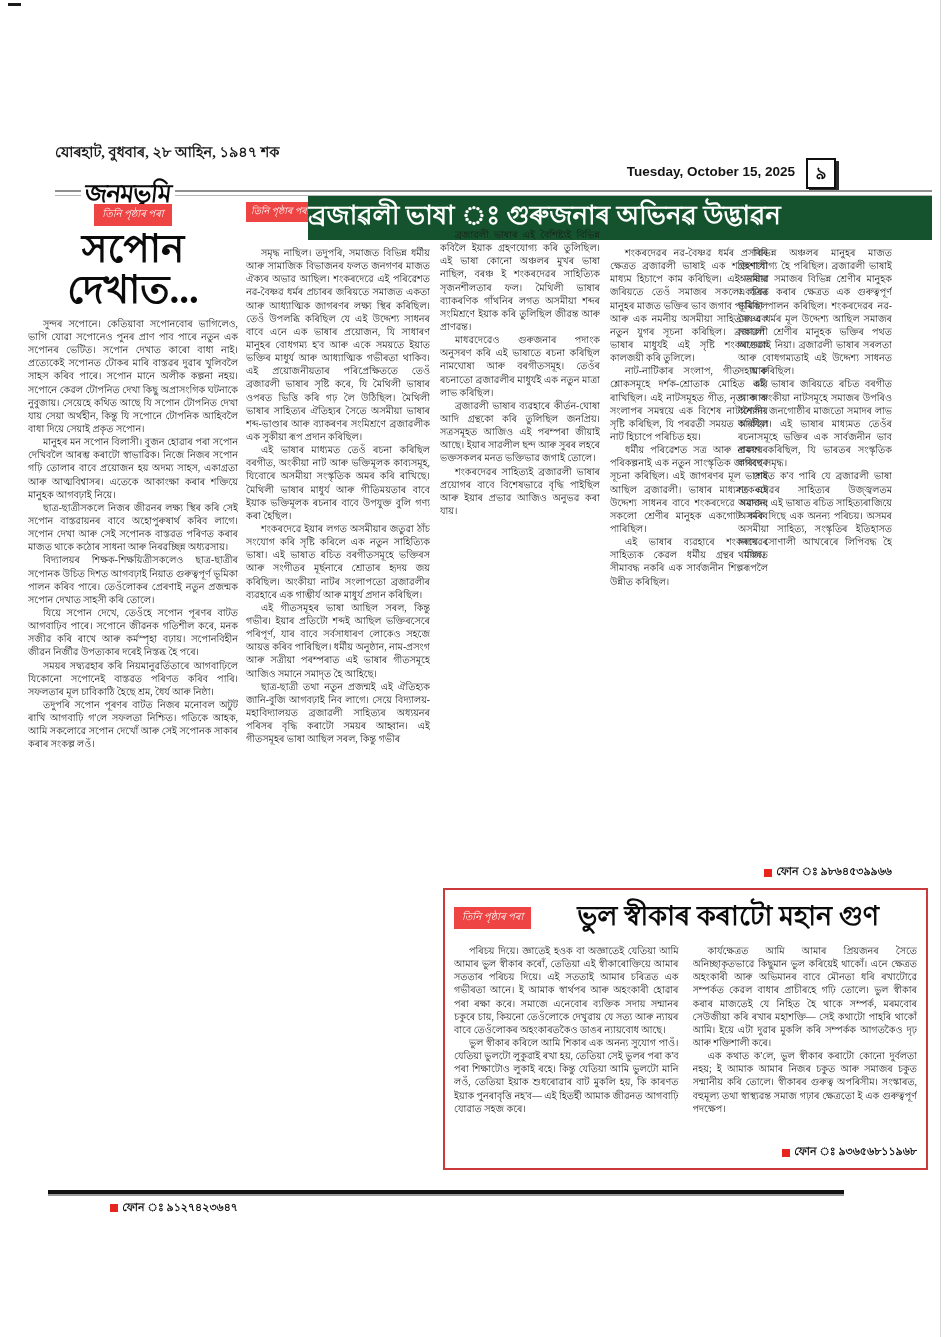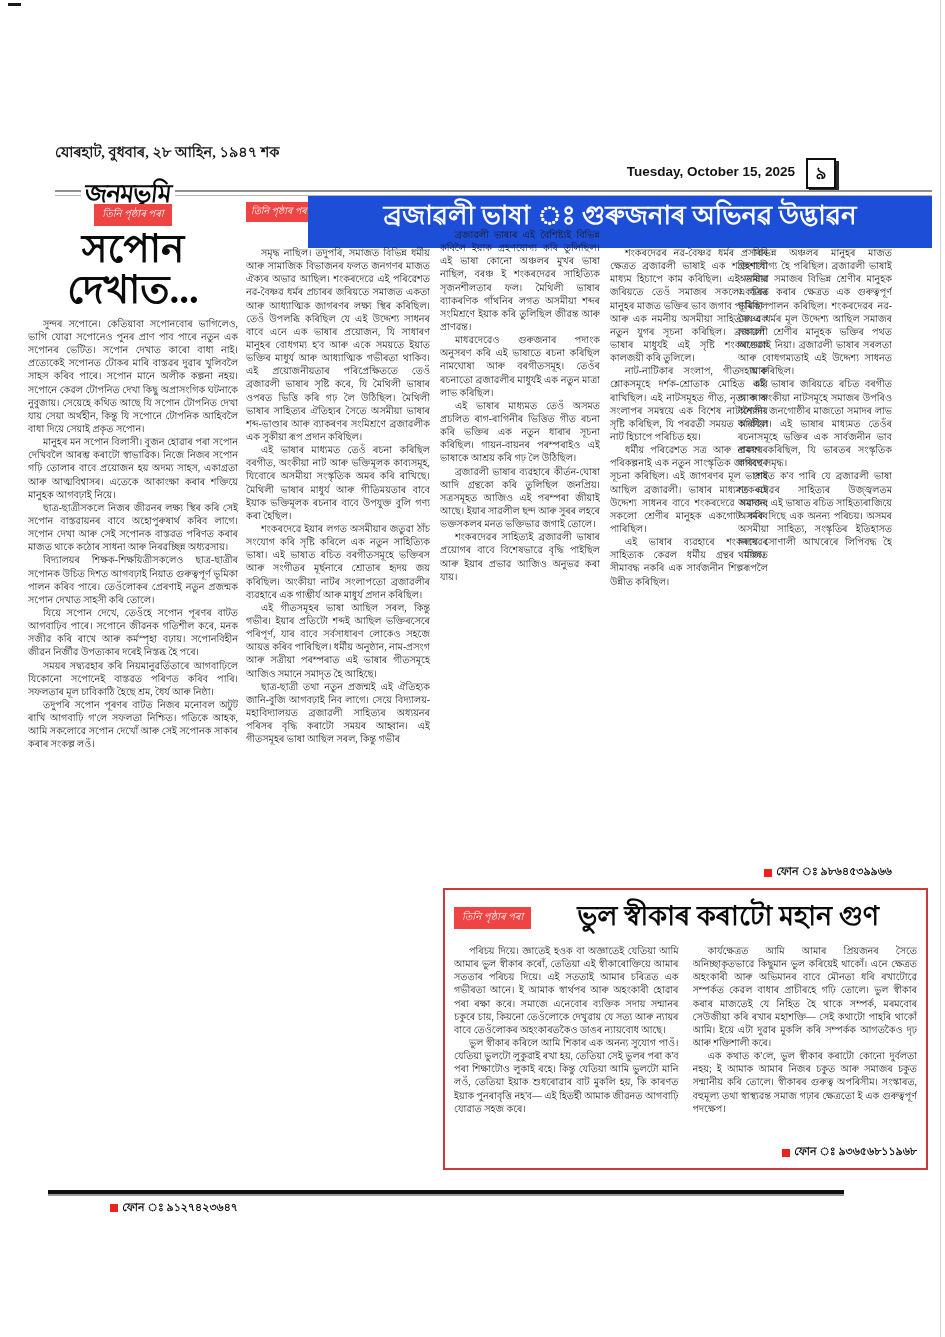--- a/index.html
+++ b/index.html
@@ -19,22 +19,22 @@
   .segflex{flex:1;}
   .masthead{font-size:25px;font-weight:bold;letter-spacing:-1px;padding:0 4px;
             transform:skewX(-6deg);line-height:1;color:#0a0a0a;white-space:nowrap;}
   .scan-edge{right:4px;top:0;width:1px;height:1337px;background:#d6d6d6;}
   .scan-tick{left:8px;top:3px;width:13px;height:3px;background:#1a1a1a;}
   
   .kicker{display:inline-block;background:#ef4444;color:#fff;font-size:10px;
           padding:2px 8px 3px;white-space:nowrap;font-style:italic;}
   
   .hl-left{font-size:39px;font-weight:bold;text-align:center;line-height:1.05;color:#0b0b0b;}
-  .hl-bar{background:#1d4ed8;color:#fff;font-size:26px;font-weight:bold;text-align:center;
-          height:52px;line-height:40px;white-space:nowrap;overflow:hidden;}
+  .hl-bar{background:#14532d;color:#fff;font-size:26px;font-weight:bold;text-align:left;
+          height:44px;line-height:40px;white-space:nowrap;overflow:hidden;}
   .hl-box{font-size:27px;font-weight:bold;color:#0b0b0b;white-space:nowrap;overflow:hidden;}
   
   .btxt p{margin:0;font-size:9.6px;line-height:1.37;text-align:justify;
           text-indent:15px;color:#1c1c1c;word-break:break-word;}
   .btxt{overflow:hidden;}
   .phone-line{text-align:right;font-size:11px;font-weight:bold;color:#101010;
               display:flex;align-items:center;justify-content:flex-end;gap:4px;}
   .red-sq{display:inline-block;width:8px;height:8px;background:#e8251c;}
   
   .redbox{left:443px;top:888px;width:485px;height:282px;border:2px solid #cc3b3b;
@@ -92,21 +92,20 @@
 <div class="abs btxt" style="left:246px;top:246px;width:184px;height:916px;">
     <p>সমৃদ্ধ নাছিল। তদুপৰি, সমাজত বিভিন্ন ধৰ্মীয় আৰু সামাজিক বিভাজনৰ ফলত জনগণৰ মাজত ঐক্যৰ অভাৱ আছিল। শংকৰদেৱে এই পৰিৱেশত নৱ-বৈষ্ণৱ ধৰ্মৰ প্ৰচাৰৰ জৰিয়তে সমাজত একতা আৰু আধ্যাত্মিক জাগৰণৰ লক্ষ্য স্থিৰ কৰিছিল। তেওঁ উপলব্ধি কৰিছিল যে এই উদ্দেশ্য সাধনৰ বাবে এনে এক ভাষাৰ প্ৰয়োজন, যি সাধাৰণ মানুহৰ বোধগম্য হ'ব আৰু একে সময়তে ইয়াত ভক্তিৰ মাধুৰ্য আৰু আধ্যাত্মিক গভীৰতা থাকিব। এই প্ৰয়োজনীয়তাৰ পৰিপ্ৰেক্ষিততে তেওঁ ব্ৰজাৱলী ভাষাৰ সৃষ্টি কৰে, যি মৈথিলী ভাষাৰ ওপৰত ভিত্তি কৰি গঢ় লৈ উঠিছিল। মৈথিলী ভাষাৰ সাহিত্যৰ ঐতিহ্যৰ সৈতে অসমীয়া ভাষাৰ শব্দ-ভাণ্ডাৰ আৰু ব্যাকৰণৰ সংমিশ্ৰণে ব্ৰজাৱলীক এক সুকীয়া ৰূপ প্ৰদান কৰিছিল।</p>
     <p>এই ভাষাৰ মাধ্যমত তেওঁ ৰচনা কৰিছিল বৰগীত, অংকীয়া নাট আৰু ভক্তিমূলক কাব্যসমূহ, যিবোৰে অসমীয়া সংস্কৃতিক অমৰ কৰি ৰাখিছে। মৈথিলী ভাষাৰ মাধুৰ্য আৰু গীতিময়তাৰ বাবে ইয়াক ভক্তিমূলক ৰচনাৰ বাবে উপযুক্ত বুলি গণ্য কৰা হৈছিল।</p>
     <p>শংকৰদেৱে ইয়াৰ লগত অসমীয়াৰ জতুৱা ঠাঁচ সংযোগ কৰি সৃষ্টি কৰিলে এক নতুন সাহিত্যিক ভাষা। এই ভাষাত ৰচিত বৰগীতসমূহে ভক্তিৰস আৰু সংগীতৰ মূৰ্ছনাৰে শ্ৰোতাৰ হৃদয় জয় কৰিছিল। অংকীয়া নাটৰ সংলাপতো ব্ৰজাৱলীৰ ব্যৱহাৰে এক গাম্ভীৰ্য আৰু মাধুৰ্য প্ৰদান কৰিছিল।</p>
     <p>এই গীতসমূহৰ ভাষা আছিল সৰল, কিন্তু গভীৰ। ইয়াৰ প্ৰতিটো শব্দই আছিল ভক্তিৰসেৰে পৰিপূৰ্ণ, যাৰ বাবে সৰ্বসাধাৰণ লোকেও সহজে আয়ত্ত কৰিব পাৰিছিল। ধৰ্মীয় অনুষ্ঠান, নাম-প্ৰসংগ আৰু সত্ৰীয়া পৰম্পৰাত এই ভাষাৰ গীতসমূহে আজিও সমানে সমাদৃত হৈ আহিছে।</p>
     <p>ছাত্ৰ-ছাত্ৰী তথা নতুন প্ৰজন্মই এই ঐতিহ্যক জানি-বুজি আগবঢ়াই নিব লাগে। সেয়ে বিদ্যালয়-মহাবিদ্যালয়ত ব্ৰজাৱলী সাহিত্যৰ অধ্যয়নৰ পৰিসৰ বৃদ্ধি কৰাটো সময়ৰ আহ্বান। এই গীতসমূহৰ ভাষা আছিল সৰল, কিন্তু গভীৰ</p>
   </div>
 <div class="abs btxt" style="left:440px;top:228px;width:160px;height:636px;font-family:Liberation Serif, serif;">
     <p>ব্ৰজাৱলী ভাষাৰ এই বৈশিষ্ট্যই বিভিন্ন কবিলৈ ইয়াক গ্ৰহণযোগ্য কৰি তুলিছিল। এই ভাষা কোনো অঞ্চলৰ মুখৰ ভাষা নাছিল, বৰঞ্চ ই শংকৰদেৱৰ সাহিত্যিক সৃজনশীলতাৰ ফল। মৈথিলী ভাষাৰ ব্যাকৰণিক গাঁথনিৰ লগত অসমীয়া শব্দৰ সংমিশ্ৰণে ইয়াক কৰি তুলিছিল জীৱন্ত আৰু প্ৰাণৱন্ত।</p>
     <p>মাধৱদেৱেও গুৰুজনাৰ পদাংক অনুসৰণ কৰি এই ভাষাতে ৰচনা কৰিছিল নামঘোষা আৰু বৰগীতসমূহ। তেওঁৰ ৰচনাতো ব্ৰজাৱলীৰ মাধুৰ্যই এক নতুন মাত্ৰা লাভ কৰিছিল।</p>
-    <p>এই ভাষাৰ মাধ্যমত তেওঁ অসমত প্ৰচলিত ৰাগ-ৰাগিনীৰ ভিত্তিত গীত ৰচনা কৰি ভক্তিৰ এক নতুন ধাৰাৰ সূচনা কৰিছিল। গায়ন-বায়নৰ পৰম্পৰাইও এই ভাষাকে আশ্ৰয় কৰি গঢ় লৈ উঠিছিল।</p>
     <p>ব্ৰজাৱলী ভাষাৰ ব্যৱহাৰে কীৰ্তন-ঘোষা আদি গ্ৰন্থকো কৰি তুলিছিল জনপ্ৰিয়। সত্ৰসমূহত আজিও এই পৰম্পৰা জীয়াই আছে। ইয়াৰ সাৱলীল ছন্দ আৰু সুৰৰ লহৰে ভক্তসকলৰ মনত ভক্তিভাৱ জগাই তোলে।</p>
     <p>শংকৰদেৱৰ সাহিত্যই ব্ৰজাৱলী ভাষাৰ প্ৰয়োগৰ বাবে বিশেষভাৱে বৃদ্ধি পাইছিল আৰু ইয়াৰ প্ৰভাৱ আজিও অনুভৱ কৰা যায়।</p>
   </div>
 <div class="abs btxt" style="left:610px;top:246px;width:158px;height:636px;">
     <p>শংকৰদেৱৰ নৱ-বৈষ্ণৱ ধৰ্মৰ প্ৰসাৰৰ ক্ষেত্ৰত ব্ৰজাৱলী ভাষাই এক শক্তিশালী মাধ্যম হিচাপে কাম কৰিছিল। এই ভাষাৰ জৰিয়তে তেওঁ সমাজৰ সকলো স্তৰৰ মানুহৰ মাজত ভক্তিৰ ভাব জগাব পাৰিছিল আৰু এক নমনীয় অসমীয়া সাহিত্যৰ এক নতুন যুগৰ সূচনা কৰিছিল। ব্ৰজাৱলী ভাষাৰ মাধুৰ্যই এই সৃষ্টি শংকৰদেৱক কালজয়ী কৰি তুলিলে।</p>
     <p>নাট-নাটিকাৰ সংলাপ, গীত আৰু শ্লোকসমূহে দৰ্শক-শ্ৰোতাক মোহিত কৰি ৰাখিছিল। এই নাটসমূহত গীত, নৃত্য আৰু সংলাপৰ সমন্বয়ে এক বিশেষ নাট্যশৈলীৰ সৃষ্টি কৰিছিল, যি পৰৱৰ্তী সময়ত অংকীয়া নাট হিচাপে পৰিচিত হয়।</p>
     <p>ধৰ্মীয় পৰিৱেশত সত্ৰ আৰু নামঘৰৰ পৰিকল্পনাই এক নতুন সাংস্কৃতিক জাগৰণৰ সূচনা কৰিছিল। এই জাগৰণৰ মূল ভাষাই আছিল ব্ৰজাৱলী। ভাষাৰ মাধ্যমত এই উদ্দেশ্য সাধনৰ বাবে শংকৰদেৱে সমাজৰ সকলো শ্ৰেণীৰ মানুহক একগোট কৰিব পাৰিছিল।</p>
     <p>এই ভাষাৰ ব্যৱহাৰে শংকৰদেৱৰ সাহিত্যক কেৱল ধৰ্মীয় গ্ৰন্থৰ মাজত সীমাবদ্ধ নকৰি এক সাৰ্বজনীন শিল্পৰূপলৈ উন্নীত কৰিছিল।</p>
   </div>
 <div class="abs" style="left:738px;top:246px;width:154px;height:636px;display:flex;flex-direction:column;">

